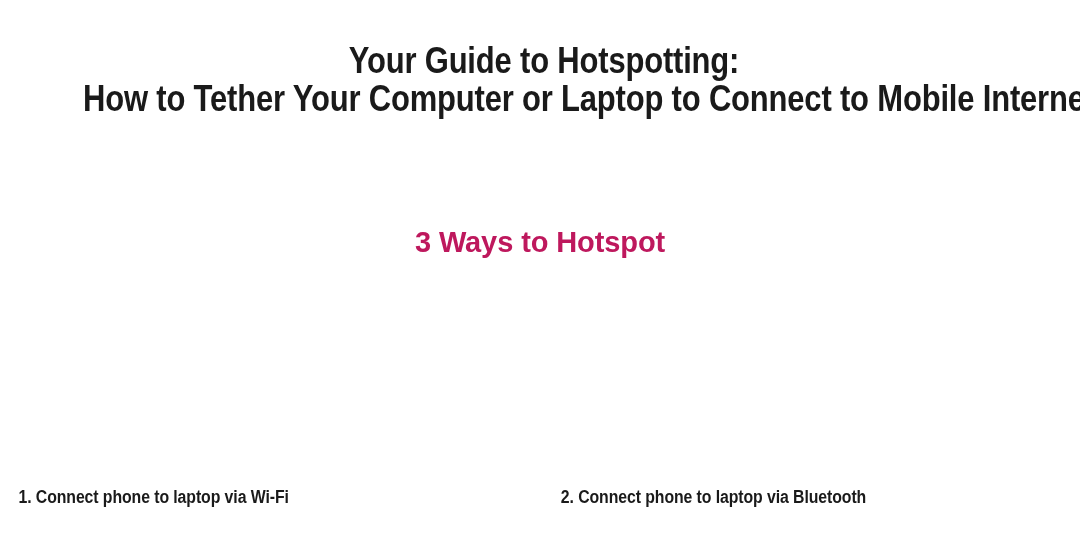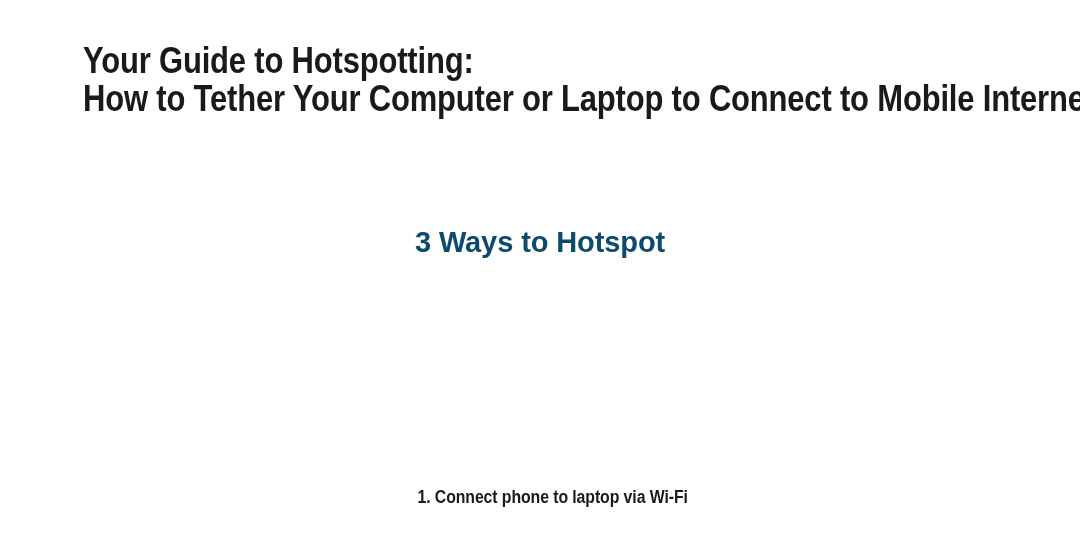--- a/index.html
+++ b/index.html
@@ -24,20 +24,21 @@
     display: flex;
     flex-direction: column;
   }
 
   
   .title-block {
     position: absolute;
     left: 8px;
     right: 0;
     top: 42px;
+    text-align: center;
   }
   .title-line {
     display: block;
     font-family: "Liberation Sans Narrow", "Liberation Sans", "DejaVu Sans Condensed", sans-serif;
     font-weight: 700;
     font-size: 36px;
     line-height: 38px;
     letter-spacing: -0.2px;
     color: #1a1a1a;
     transform: scaleX(0.86);
@@ -53,21 +54,21 @@
     top: 222px;
     text-align: center;
   }
   .section-heading-text {
     display: inline-block;
     font-family: "Liberation Sans", "DejaVu Sans", sans-serif;
     font-weight: 700;
     font-size: 29px;
     line-height: 40px;
     letter-spacing: -0.1px;
-    color: #0c4a6e;
+    color: #be185d;
     white-space: nowrap;
   }
 
   
   .illustration-row {
     position: absolute;
     left: 0;
     right: 0;
     top: 286px;
     height: 190px;
@@ -91,22 +92,21 @@
     right: 0;
     top: 486px;
     height: 28px;
     display: flex;
     flex-direction: row;
   }
   .caption-cell {
     flex: 1 1 0;
     display: flex;
     align-items: flex-start;
-    justify-content: center;
-    padding-left: 25px;
+    justify-content: flex-start;
   }
   .caption-text {
     font-family: "Liberation Sans Narrow", "Liberation Sans", "DejaVu Sans Condensed", sans-serif;
     font-weight: 700;
     font-size: 18px;
     line-height: 22px;
     letter-spacing: -0.1px;
     color: #1a1a1a;
     transform: scaleX(0.88);
     transform-origin: center center;
@@ -136,15 +136,18 @@
     </div>
     <div class="illustration-cell">
       <div class="illustration-placeholder"></div>
     </div>
   </div>
 
   <div class="caption-row">
     <div class="caption-cell">
       <span class="caption-text">1. Connect phone to laptop via Wi-Fi</span>
     </div>
+    <div class="caption-cell">
+      <span class="caption-text">2. Connect phone to laptop via Bluetooth</span>
+    </div>
   </div>
 
 </div>
 
 </body></html>

